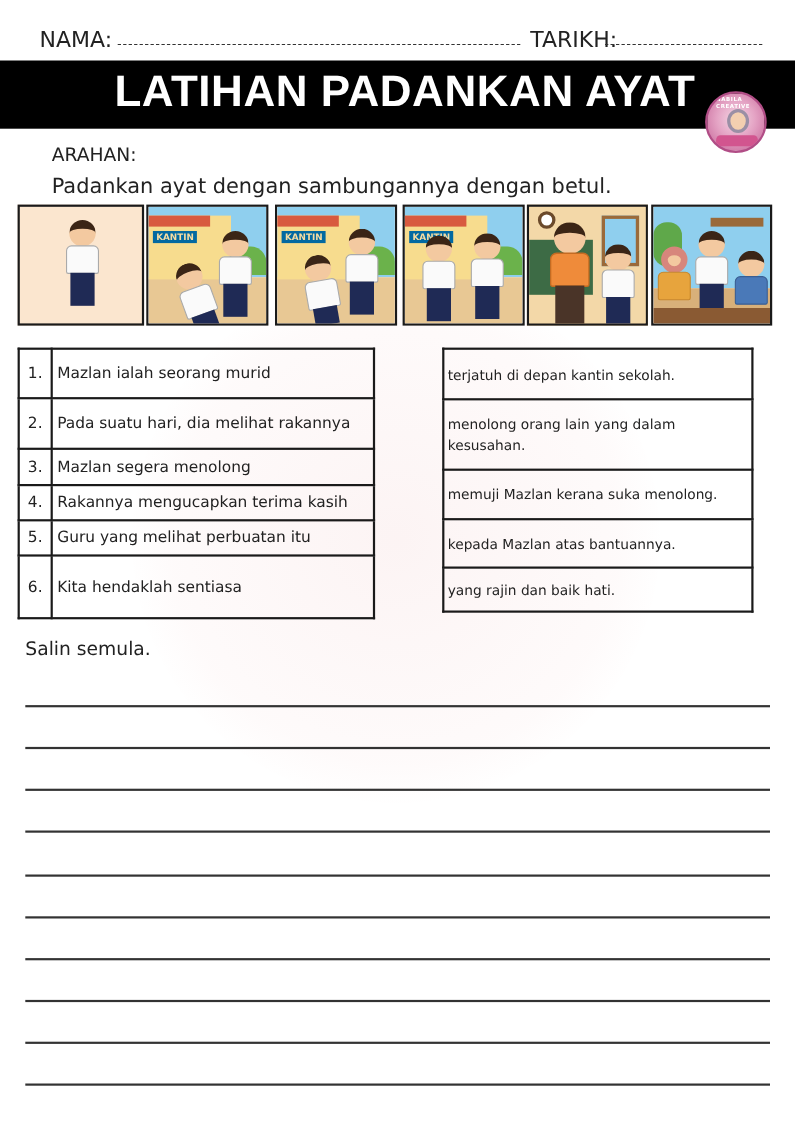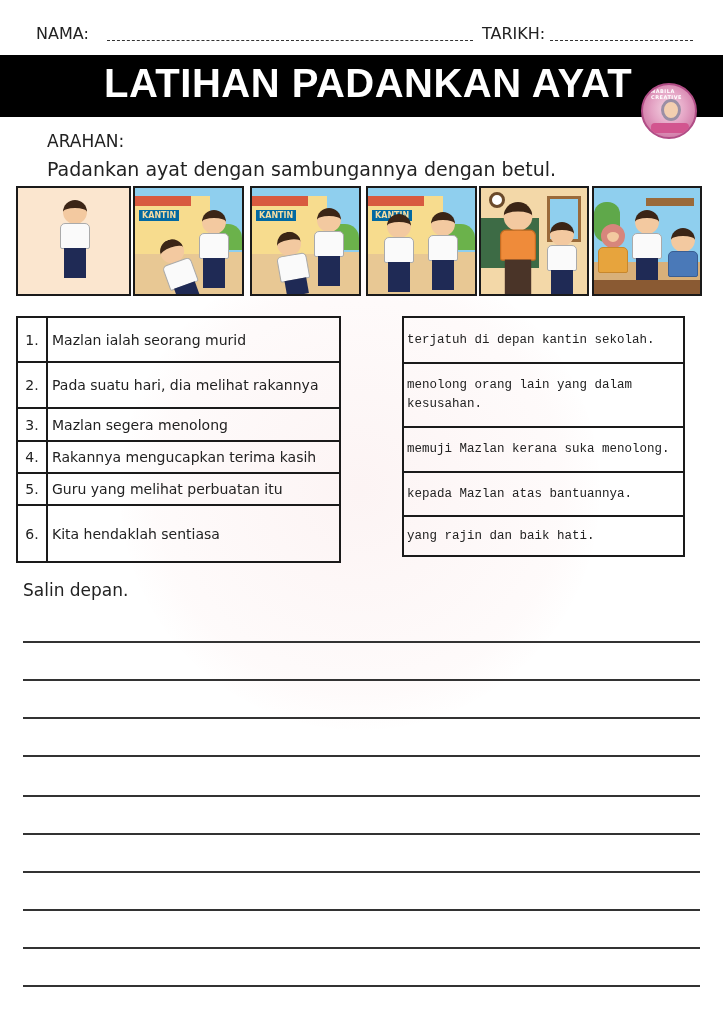--- a/index.html
+++ b/index.html
@@ -6,21 +6,21 @@
   html, body { width: 723px; height: 1024px; background: #ffffff; overflow: hidden; }
   body { position: relative; font-family: "DejaVu Sans", sans-serif; color: #222; }
 
   .watermark {
     position: absolute; left: 120px; top: 250px; width: 480px; height: 480px;
     border-radius: 50%;
     background: radial-gradient(circle, rgba(245,215,215,0.28) 0%, rgba(250,230,230,0.18) 60%, rgba(255,255,255,0) 72%);
     pointer-events: none;
   }
 
-  .header-row { position: absolute; top: 22px; left: 0; width: 723px; height: 26px; font-size: 16px; }
+  .header-row { position: absolute; top: 22px; left: 0; width: 723px; height: 26px; font-size: 20px; }
   .nama-label { position: absolute; left: 36px; top: 2px; }
   .nama-line { position: absolute; left: 107px; top: 18px; width: 366px; border-bottom: 1.5px dashed #333; }
   .tarikh-label { position: absolute; left: 482px; top: 2px; }
   .tarikh-line { position: absolute; left: 550px; top: 18px; width: 143px; border-bottom: 1.5px dashed #333; }
 
   .title-bar {
     position: absolute; left: 0; top: 55px; width: 723px; height: 62px; background: #000;
   }
   .title-text {
     position: absolute; left: 104px; top: 6px; color: #fff; font-family: "Liberation Sans", sans-serif;
@@ -73,21 +73,20 @@
   .table-left {
     position: absolute; left: 16px; top: 316px; width: 325px; border-collapse: collapse;
     font-size: 14px;
   }
   .table-left td { border: 2px solid #1a1a1a; vertical-align: middle; padding: 0 4px; }
   .table-left td.num { width: 30px; text-align: center; padding: 0; }
 
   .table-right {
     position: absolute; left: 402px; top: 316px; width: 283px; border-collapse: collapse;
     font-size: 12.5px;
-    font-family: Liberation Mono, monospace;
   }
   .table-right td { border: 2px solid #1a1a1a; vertical-align: middle; padding: 0 3px; line-height: 19px; }
 
   .salin { position: absolute; left: 23px; top: 580px; font-size: 17px; }
   .write-line { position: absolute; left: 23px; width: 677px; height: 0; border-top: 2px solid #333; }
 </style>
 </head>
 <body>
 
 <div class="watermark"></div>
@@ -263,21 +262,21 @@
   </tr>
   <tr style="height:44px;">
     <td>kepada Mazlan atas bantuannya.</td>
   </tr>
   <tr style="height:40px;">
     <td>yang rajin dan baik hati.</td>
   </tr>
 </tbody>
   </table>
 
-<div class="salin">Salin depan.</div>
+<div class="salin">Salin semula.</div>
 
 <div class="write-line" style="top:641px;"></div>
 <div class="write-line" style="top:679px;"></div>
 <div class="write-line" style="top:717px;"></div>
 <div class="write-line" style="top:755px;"></div>
 <div class="write-line" style="top:795px;"></div>
 <div class="write-line" style="top:833px;"></div>
 <div class="write-line" style="top:871px;"></div>
 <div class="write-line" style="top:909px;"></div>
 <div class="write-line" style="top:947px;"></div>

